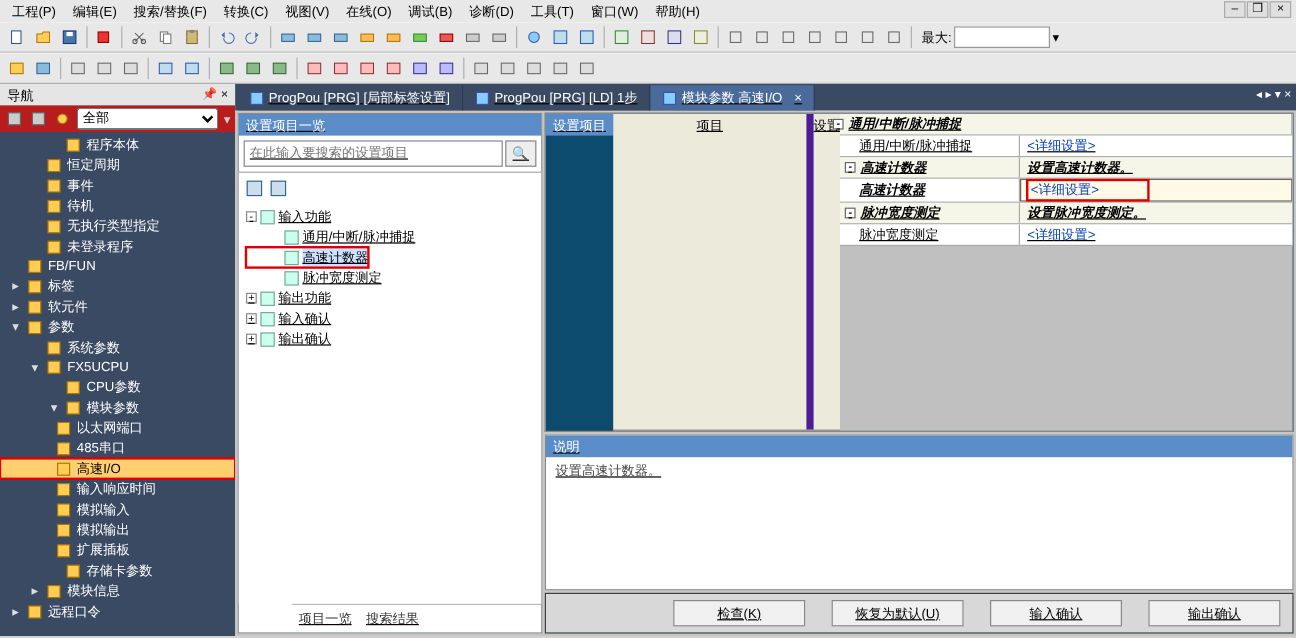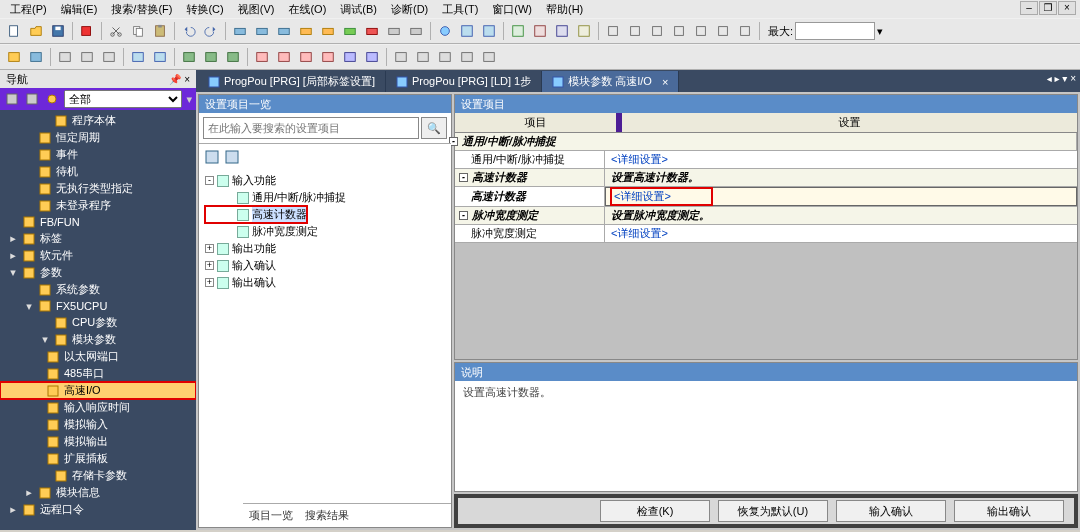--- a/index.html
+++ b/index.html
@@ -11,33 +11,33 @@
 .toolbar-row { background: #e8e8e8; height: 26px; border-top: 1px solid #f0f0f0; border-bottom: 1px solid #b0b0b0; padding: 2px 4px; display: flex; align-items: center; gap: 2px; }
 .tb-btn { width: 20px; height: 20px; border: 1px solid transparent; display: flex; align-items: center; justify-content: center; }
 .tb-btn svg { width: 14px; height: 14px; }
 .tb-sep { width: 1px; height: 18px; background: #b0b0b0; margin: 0 2px; }
 .tb-label { margin-left: 4px; }
 .tb-input { width: 80px; height: 18px; border: 1px solid #999; background: #fff; }
 .main { display: flex; height: calc(100% - 72px); }
 .nav-panel { width: 196px; background: #3a4a62; color: #fff; display: flex; flex-direction: column; }
 .nav-header { background: #e5e5e5; color: #000; padding: 2px 6px; display: flex; justify-content: space-between; align-items: center; height: 18px; }
 .nav-header .pin { font-size: 10px; }
-.nav-toolbar { background: #6d28d9; padding: 2px 4px; display: flex; align-items: center; gap: 4px; height: 22px; }
+.nav-toolbar { background: #b91c1c; padding: 2px 4px; display: flex; align-items: center; gap: 4px; height: 22px; }
 .nav-toolbar select { flex: 1; font-size: 11px; height: 18px; }
 .nav-toolbar .nav-tb-btn { width: 16px; height: 16px; display:flex; align-items:center; justify-content:center; }
 .nav-tree { flex: 1; overflow: auto; padding: 2px 0; }
 .nav-item { display: flex; align-items: center; padding: 1px 4px 1px 8px; gap: 4px; white-space: nowrap; }
 .nav-item.d1 { padding-left: 24px; }
 .nav-item.d2 { padding-left: 40px; }
 .nav-item.d3 { padding-left: 32px; }
 .nav-item.sel { background: #ffd070; color: #000; }
 .nav-item .exp { width: 10px; text-align: center; color: #ddd; }
 .nav-item .ico { width: 14px; height: 14px; display:flex; align-items:center; justify-content:center; }
 .nav-item.hl-red { outline: 2px solid #e00000; outline-offset: -1px; }
-.content { flex: 1; display: flex; flex-direction: column; background: #c6c6c6; }
+.content { flex: 1; display: flex; flex-direction: column; background: #c6c6c6; text-decoration: underline; }
 .tabs { display: flex; background: #3a4a62; height: 22px; align-items: flex-end; padding-left: 2px; position: relative; }
 .tab { background: #3a4a62; color: #fff; padding: 3px 10px; display: flex; align-items: center; gap: 4px; border-right: 1px solid #2a3a52; }
 .tab.active { background: #4a6a9a; }
 .tab .tico { width: 12px; height: 12px; }
 .tabs .tab-arrows { position: absolute; right: 4px; top: 3px; color: #fff; font-size: 10px; }
 .inner { flex: 1; display: flex; padding: 2px; gap: 2px; }
 .pane-left { width: 254px; display: flex; flex-direction: column; background: #fff; border: 1px solid #888; }
 .pane-header { background: #5a8cc8; color: #fff; padding: 2px 6px; font-size: 11px; height: 18px; }
 .search-row { display: flex; padding: 4px; gap: 2px; }
 .search-row input { flex: 1; height: 22px; border: 1px solid #888; padding: 0 4px; color: #888; }
@@ -47,38 +47,38 @@
 .tree-host .tbar div { width: 16px; height: 16px; }
 .ltree .litem { display: flex; align-items: center; gap: 3px; padding: 1px 0; }
 .ltree .litem.d0 { padding-left: 0; }
 .ltree .litem.d1 { padding-left: 18px; }
 .ltree .lico { width: 12px; height: 12px; border: 1px solid #7a9; background: #cfe; }
 .ltree .exp { width: 9px; height: 9px; border: 1px solid #888; text-align: center; line-height: 7px; font-size: 9px; }
 .ltree .litem.sel span.lbl { background: #cce0ff; }
 .ltree .litem.hl-red { outline: 2px solid #e00000; outline-offset: -1px; width: fit-content; }
 .pane-left-footer { border-top: 1px solid #aaa; padding: 4px 6px; display: flex; gap: 12px; color: #333; margin-left: 44px; }
 .pane-right { flex: 1; display: flex; flex-direction: column; gap: 2px; }
-.grid-host { flex: 1; background: #0c4a6e; border: 1px solid #888; display: flex; flex-direction: column; }
+.grid-host { flex: 1; background: #0c4a6e; border: 1px solid #888; display: flex; flex-direction: row; }
 .grid-hdr { display: flex; background: #eceadb; border-bottom: 1px solid #888; }
 .grid-hdr > div { padding: 2px 0; text-align: center; }
 .grid-col1 { width: 167px; border-right: 6px solid #4c1d95; }
 .grid-col2 { flex: 1; }
 .grid-body { flex: 1; background: #c0c0c0; }
 .grow { display: flex; border-bottom: 1px solid #aaa; background: #f5f5e8; }
 .grow.white { background: #fff; }
 .grow > div:first-child { width: 150px; border-right: 1px solid #aaa; padding: 1px 4px 1px 16px; display: flex; align-items: center; gap: 4px; }
 .grow > div:last-child { flex: 1; padding: 1px 6px; }
 .grow .gexp { width: 9px; height: 9px; border: 1px solid #666; text-align: center; line-height: 7px; font-size: 9px; background: #fff; margin-left: -12px; }
 .grow .lnk { color: #0040c0; }
 .grow.bold > div { font-weight: bold; font-style: italic; }
 .grow.hl-red > div:last-child .lnk { outline: 2px solid #e00000; outline-offset: 0px; padding: 0 40px 0 2px; display: inline-block; }
 .grow.highlight > div:last-child { background: #fffae8; border: 1px solid #666; }
 .desc-host { height: 130px; background: #fff; border: 1px solid #888; display: flex; flex-direction: column; }
 .desc-body { flex: 1; padding: 4px 8px; color: #444; }
-.btn-row { height: 34px; display: flex; justify-content: flex-end; align-items: center; gap: 8px; padding: 0 10px; background: #d8d8d8; border: 4px solid #404040; }
+.btn-row { height: 34px; display: flex; justify-content: flex-end; align-items: center; gap: 22px; padding: 0 10px; background: #d8d8d8; border: 1px solid #404040; }
 .btn-row button { width: 110px; height: 22px; border: 1px solid #888; background: #f0f0f0; }
 </style>
 </head>
 <body>
 
 <div class="menubar">
   <span>工程(P)</span>
   <span>编辑(E)</span>
   <span>搜索/替换(F)</span>
   <span>转换(C)</span>

